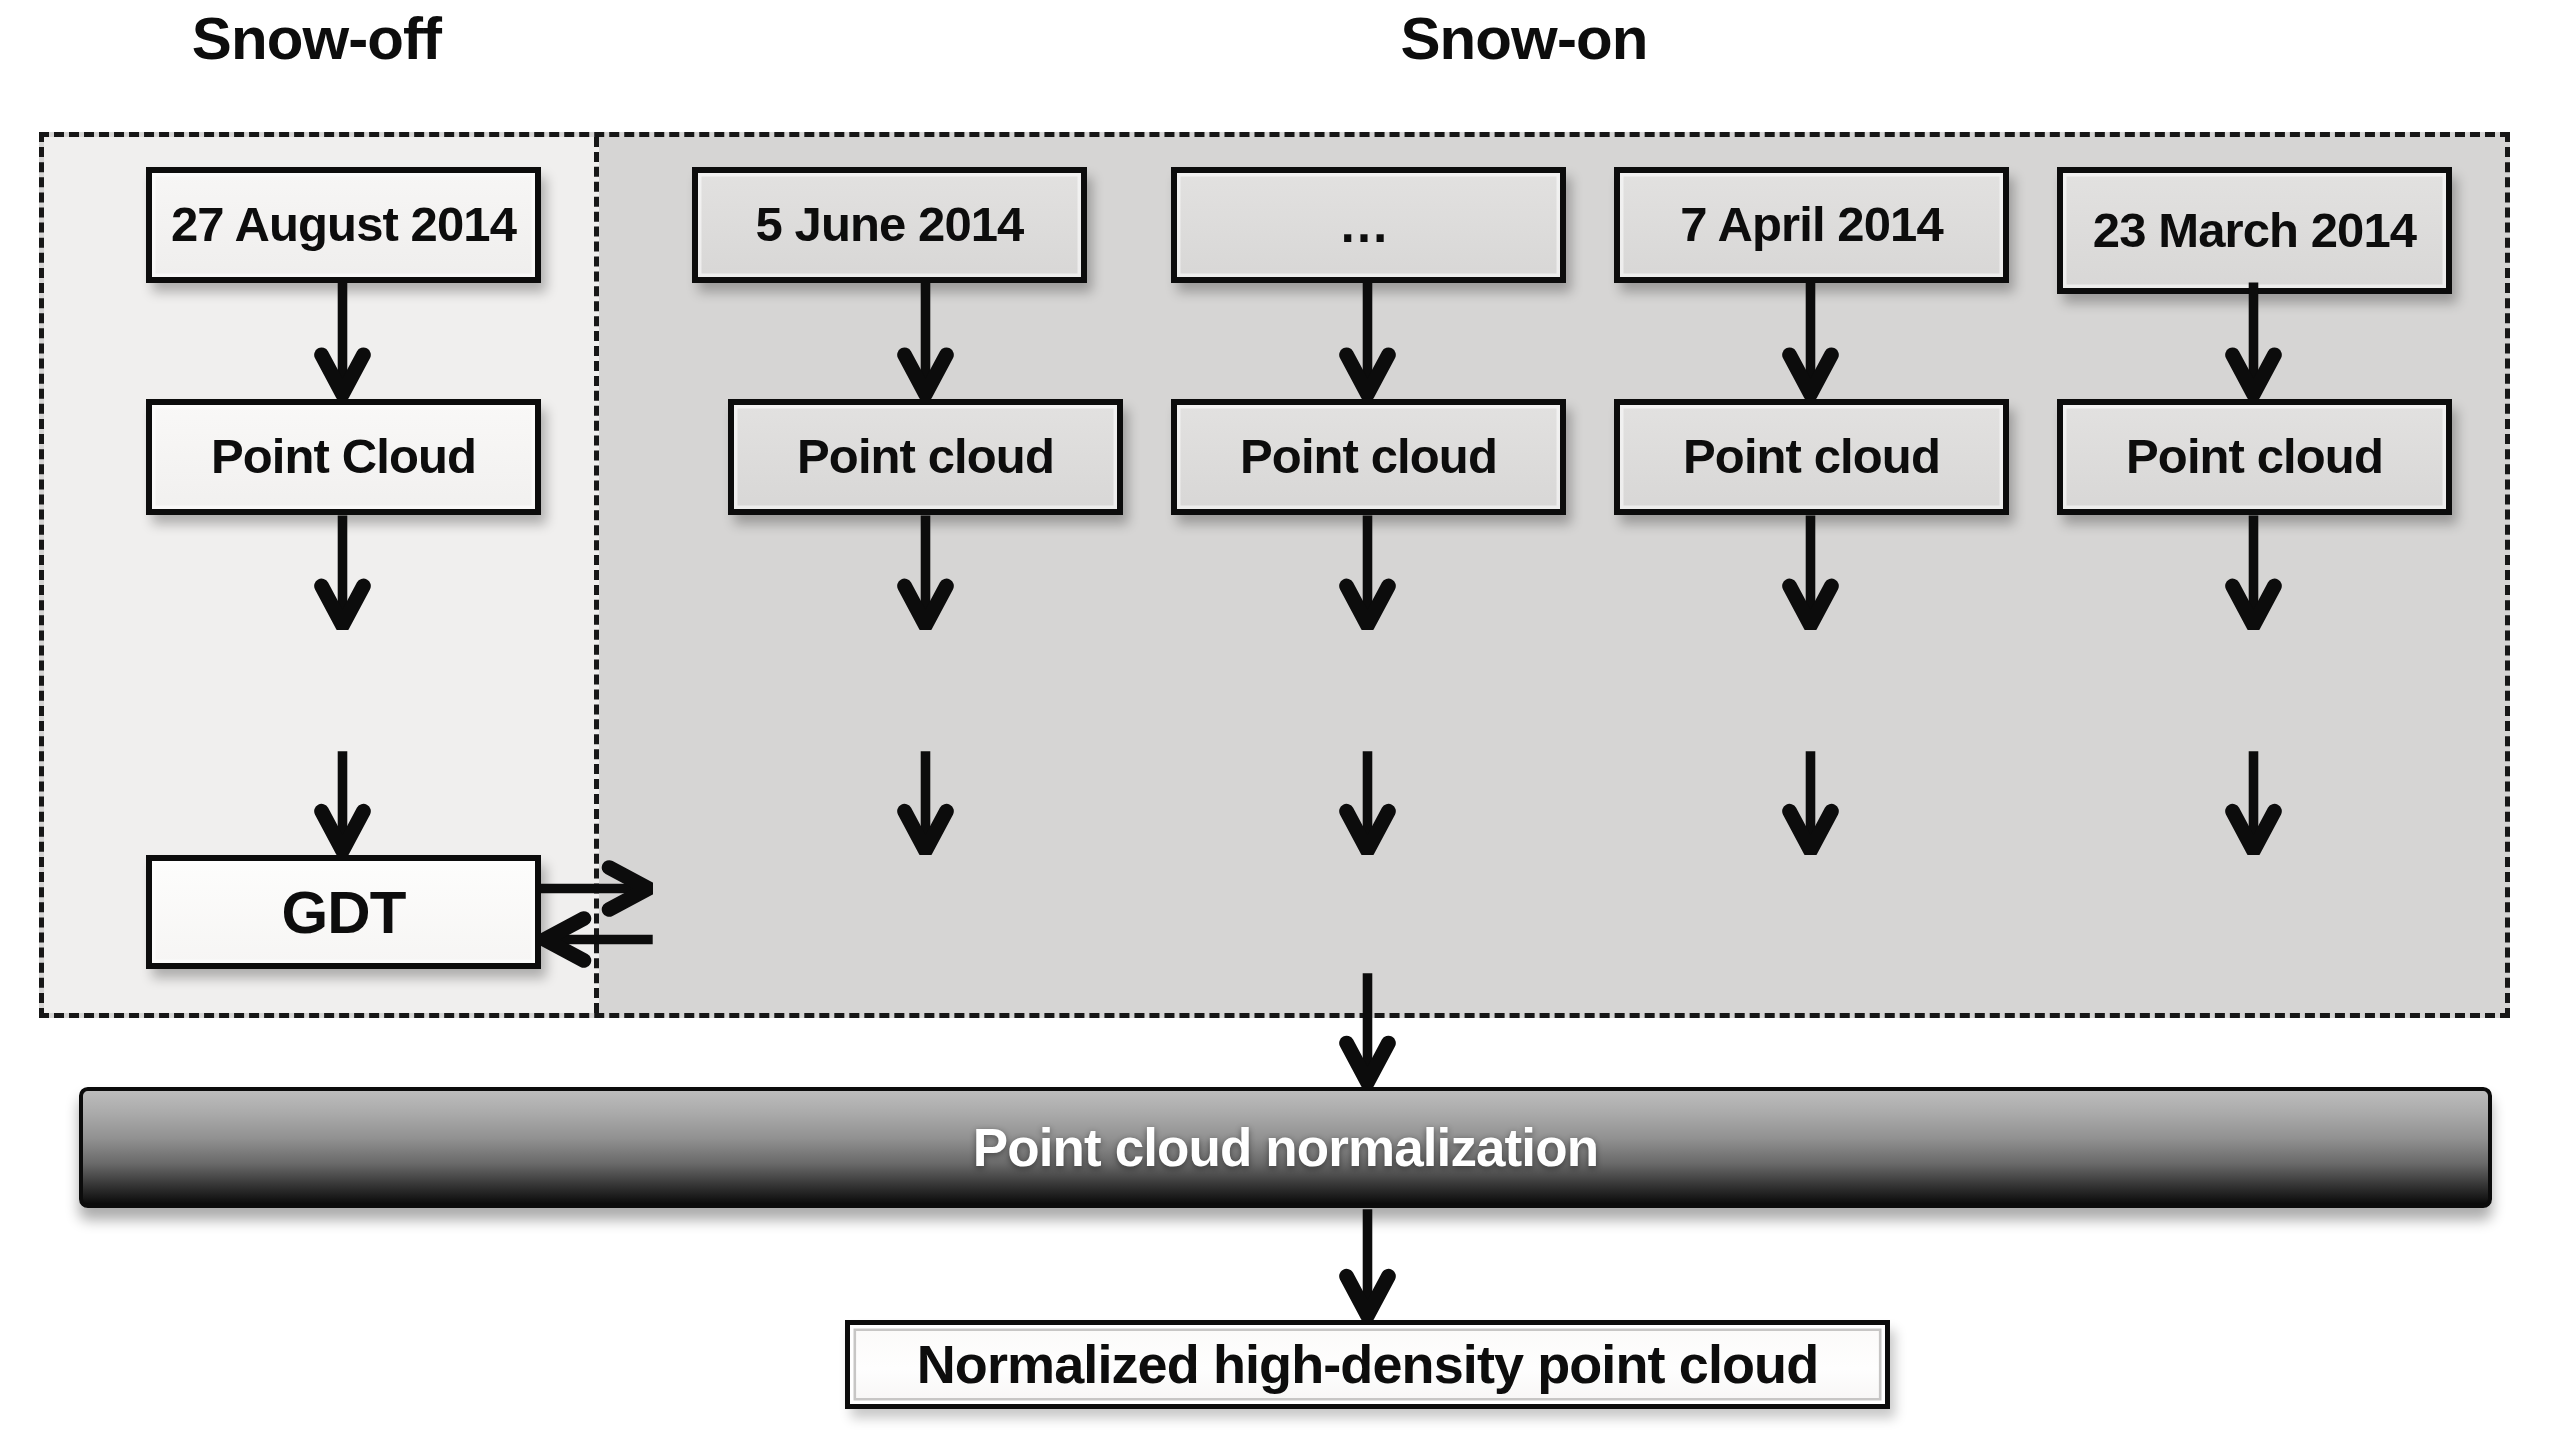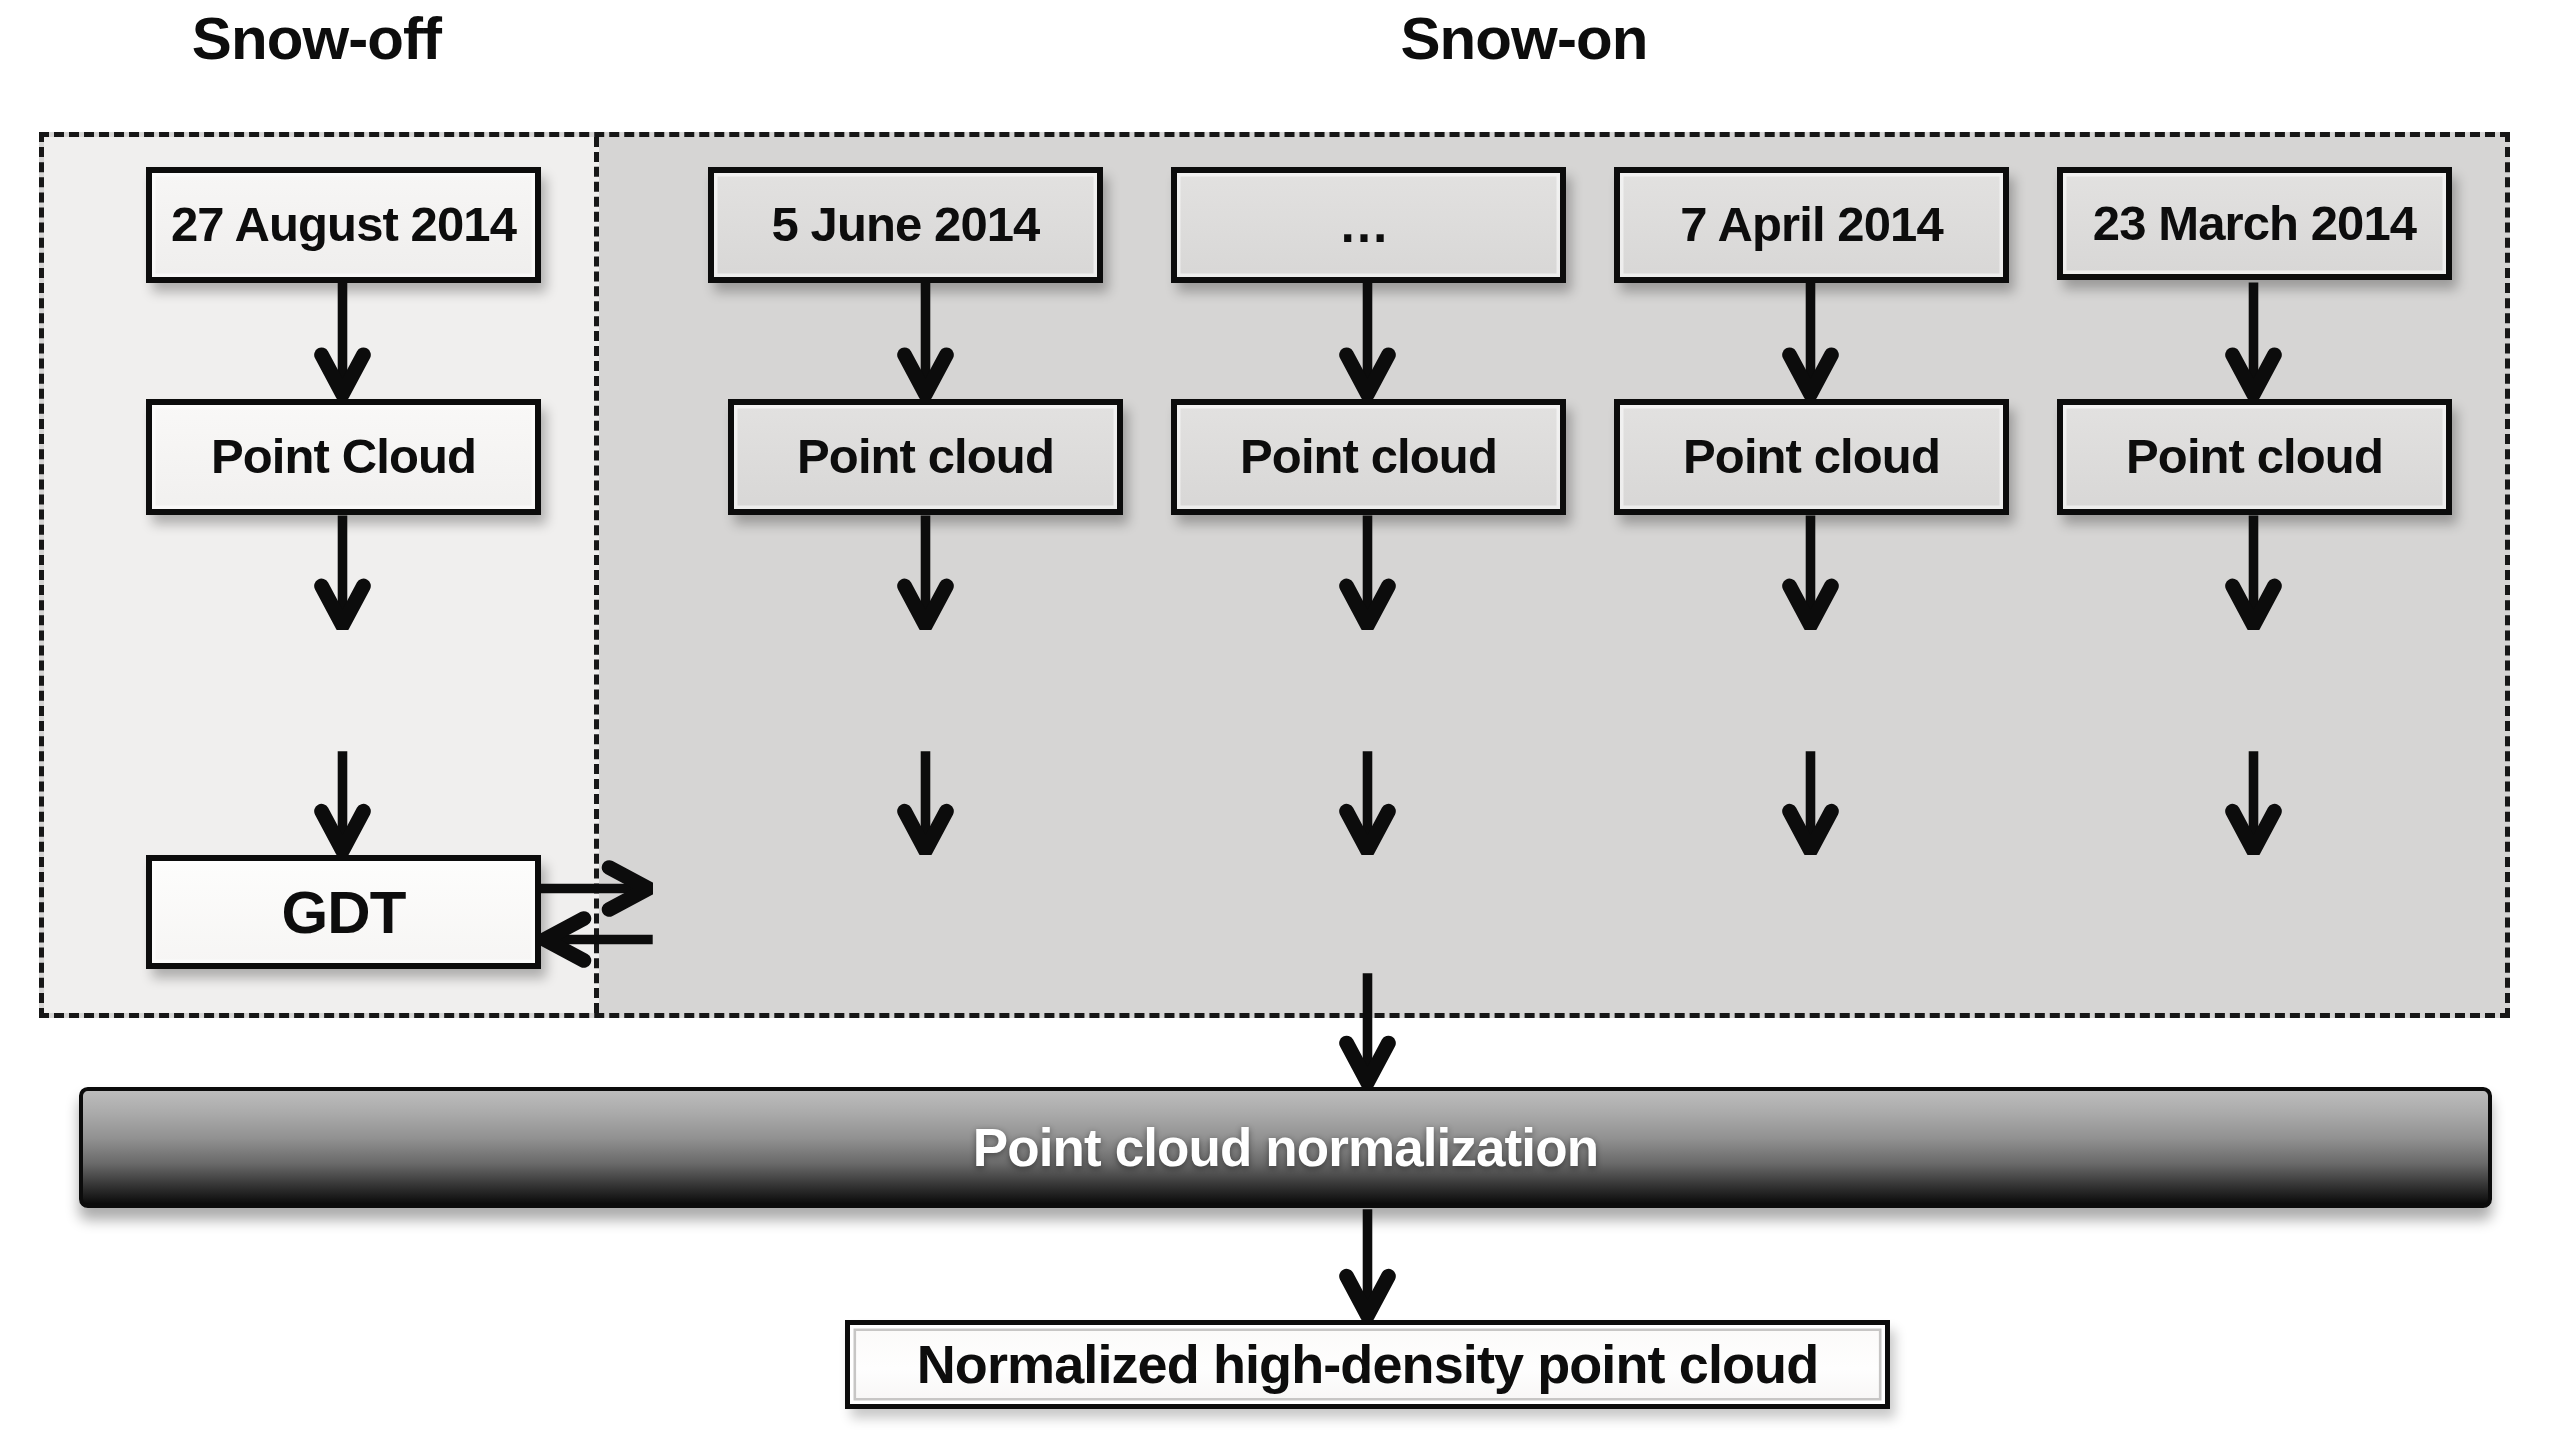--- a/index.html
+++ b/index.html
@@ -57,24 +57,24 @@
 <div class="canvas">
 
   <div class="title title-off">Snow-off</div>
   <div class="title title-on">Snow-on</div>
 
   <div class="outer">
     <div class="panel-left"></div>
   </div>
 
   <div class="box date-off" style="left:146px;top:167px;width:395px;height:116px">27 August 2014</div>
-  <div class="box date-on" style="left:708px;top:167px;width:395px;height:116px">5 June 2014</div>
+  <div class="box date-on" style="left:692px;top:167px;width:395px;height:116px">5 June 2014</div>
   <div class="box date-on ellipsis-box" style="left:1171px;top:167px;width:395px;height:116px">…</div>
   <div class="box date-on" style="left:1614px;top:167px;width:395px;height:116px">7 April 2014</div>
-  <div class="box date-on" style="left:2057px;top:167px;width:395px;height:113px">23 March 2014</div>
+  <div class="box date-on" style="left:2057px;top:167px;width:395px;height:127px">23 March 2014</div>
 
   <div class="box cloud-off" style="left:146px;top:399px;width:395px;height:116px">Point Cloud</div>
   <div class="box cloud-on" style="left:728px;top:399px;width:395px;height:116px">Point cloud</div>
   <div class="box cloud-on" style="left:1171px;top:399px;width:395px;height:116px">Point cloud</div>
   <div class="box cloud-on" style="left:1614px;top:399px;width:395px;height:116px">Point cloud</div>
   <div class="box cloud-on" style="left:2057px;top:399px;width:395px;height:116px">Point cloud</div>
 
 
   <div class="box gdt-box" style="left:146px;top:855px;width:395px;height:114px">GDT</div>
 

